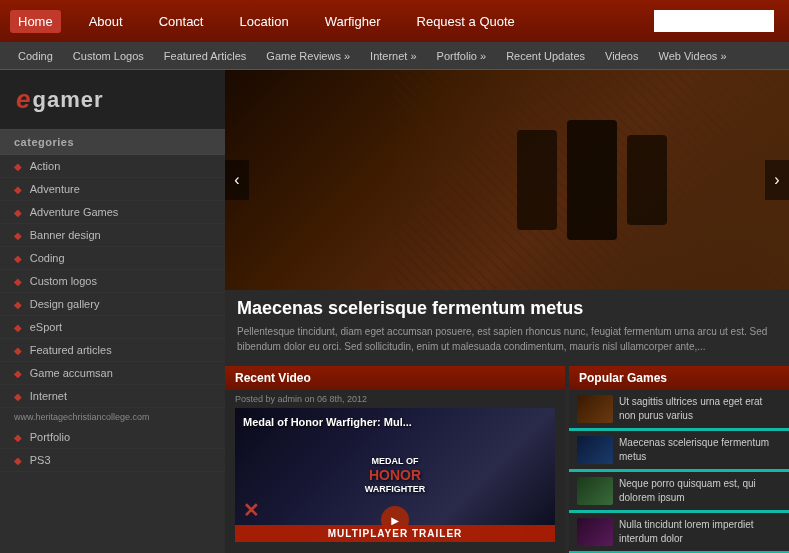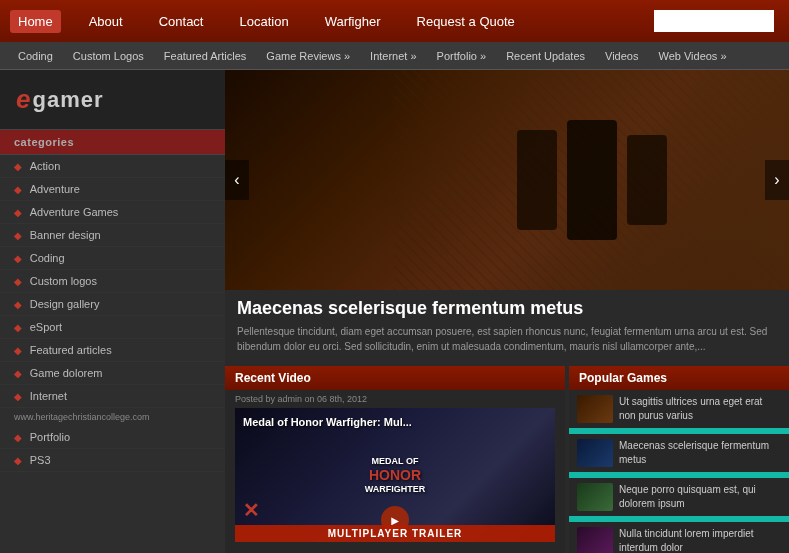--- a/index.html
+++ b/index.html
@@ -96,21 +96,21 @@
       margin-right: 2px;
     }
     .logo-text {
       color: #ccc;
       font-size: 22px;
       font-weight: bold;
       letter-spacing: 1px;
     }
 
     .categories-header {
-      background: #7f1d1d;
+      background: #404040;
       color: #aaa;
       font-size: 11px;
       font-weight: bold;
       padding: 6px 14px;
       text-transform: lowercase;
       letter-spacing: 0.5px;
       border-top: 1px solid #444;
       border-bottom: 1px solid #444;
     }
     .cat-list {
@@ -323,21 +323,21 @@
     .popular-games {
       width: 220px;
       min-width: 220px;
       background: #272727;
       overflow: hidden;
     }
     .game-item {
       display: flex;
       align-items: flex-start;
       padding: 5px 8px;
-      border-bottom: 6px solid #14b8a6;
+      border-bottom: 3px solid #14b8a6;
       gap: 6px;
     }
     .game-thumb {
       width: 36px;
       height: 28px;
       min-width: 36px;
       background: linear-gradient(135deg, #3a1a00, #6a3a10);
       border-radius: 2px;
     }
     .game-thumb-2 {
@@ -425,21 +425,21 @@
       <li class="cat-item">
         <span class="cat-bullet">◆</span>
         <span>eSport</span>
       </li>
       <li class="cat-item">
         <span class="cat-bullet">◆</span>
         <span>Featured articles</span>
       </li>
       <li class="cat-item">
         <span class="cat-bullet">◆</span>
-        <span>Game dolorem</span>
+        <span>Game accumsan</span>
       </li>
       <li class="cat-item">
         <span class="cat-bullet">◆</span>
         <span>Internet</span>
       </li>
       <div class="website-url">www.heritagechristiancollege.com</div>
       <li class="cat-item">
         <span class="cat-bullet">◆</span>
         <span>Portfolio</span>
       </li>

